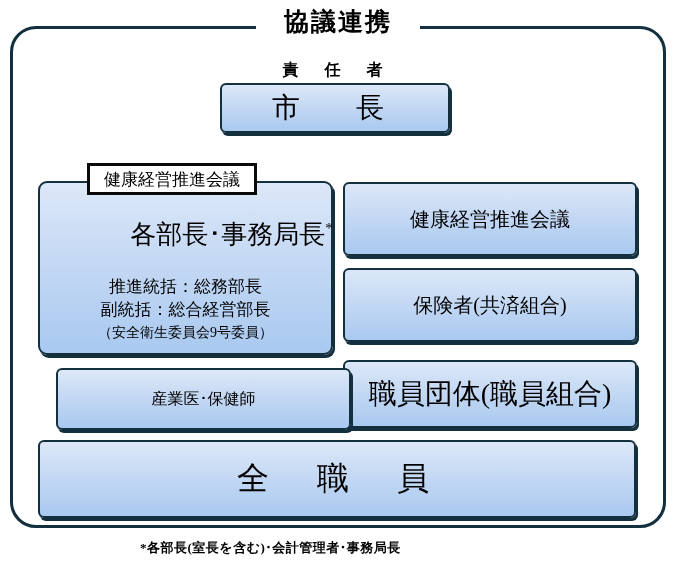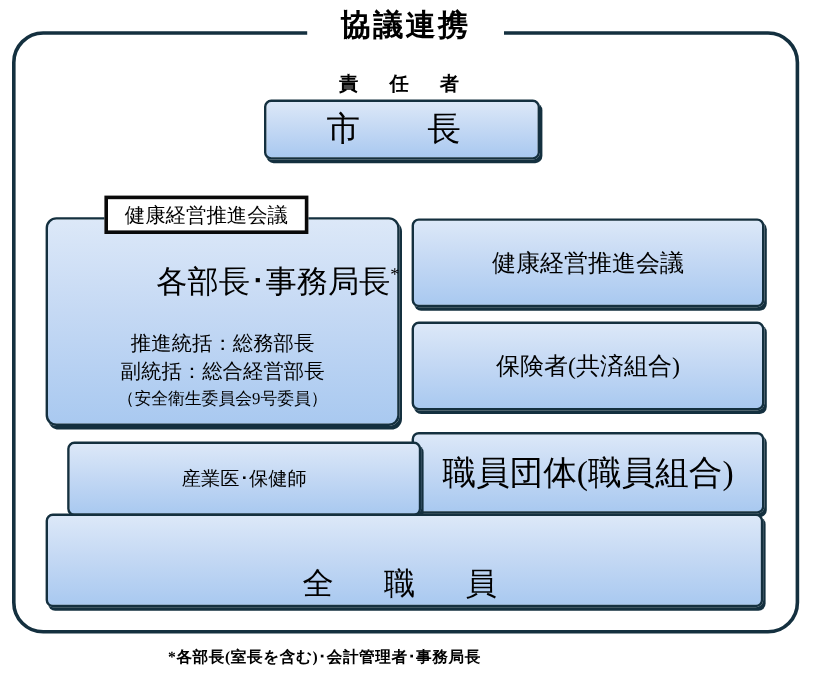--- a/index.html
+++ b/index.html
@@ -28,21 +28,21 @@
     box-shadow:2px 3px 0 #14303f;
     display:flex; align-items:center; justify-content:center;
     text-align:center; z-index:1;
   }
   .mayor   { left:220px; top:83px;  width:230px; height:50px; font-size:28px; letter-spacing:14px; }
   .leaders { left:38px;  top:181px; width:295px; height:174px; border-radius:9px; }
   .medic   { left:56px;  top:368px; width:295px; height:62px; font-size:16px; }
   .right1  { left:343px; top:182px; width:294px; height:74px; font-size:20px; }
   .right2  { left:343px; top:268px; width:294px; height:74px; font-size:20px; }
   .right3  { left:343px; top:360px; width:294px; height:68px; font-size:28px; }
-  .allstaff{ left:38px;  top:428px; width:598px; height:78px; font-size:26px; letter-spacing:8px;align-items:flex-end; }
+  .allstaff{ left:38px;  top:440px; width:598px; height:78px; font-size:32px; letter-spacing:8px; }
   .tab {
     position:absolute; left:87px; top:163px; width:170px; height:32px;
     box-sizing:border-box; background:#ffffff; border:3px solid #0a0a0a;
     display:flex; align-items:center; justify-content:center;
     font-size:17px; z-index:3; white-space:nowrap;
   }
   .leaders-main { position:absolute; top:34px; left:0; width:100%; font-size:26px; white-space:nowrap;padding-left:46px; }
   .leaders-main sup { font-size:15px; vertical-align:super; }
   .leaders-sub  { position:absolute; top:92px; left:0; width:100%; font-size:17px; line-height:23px; white-space:pre-line; }
   .leaders-note { position:absolute; top:141px; left:0; width:100%; font-size:14px; white-space:nowrap; }

